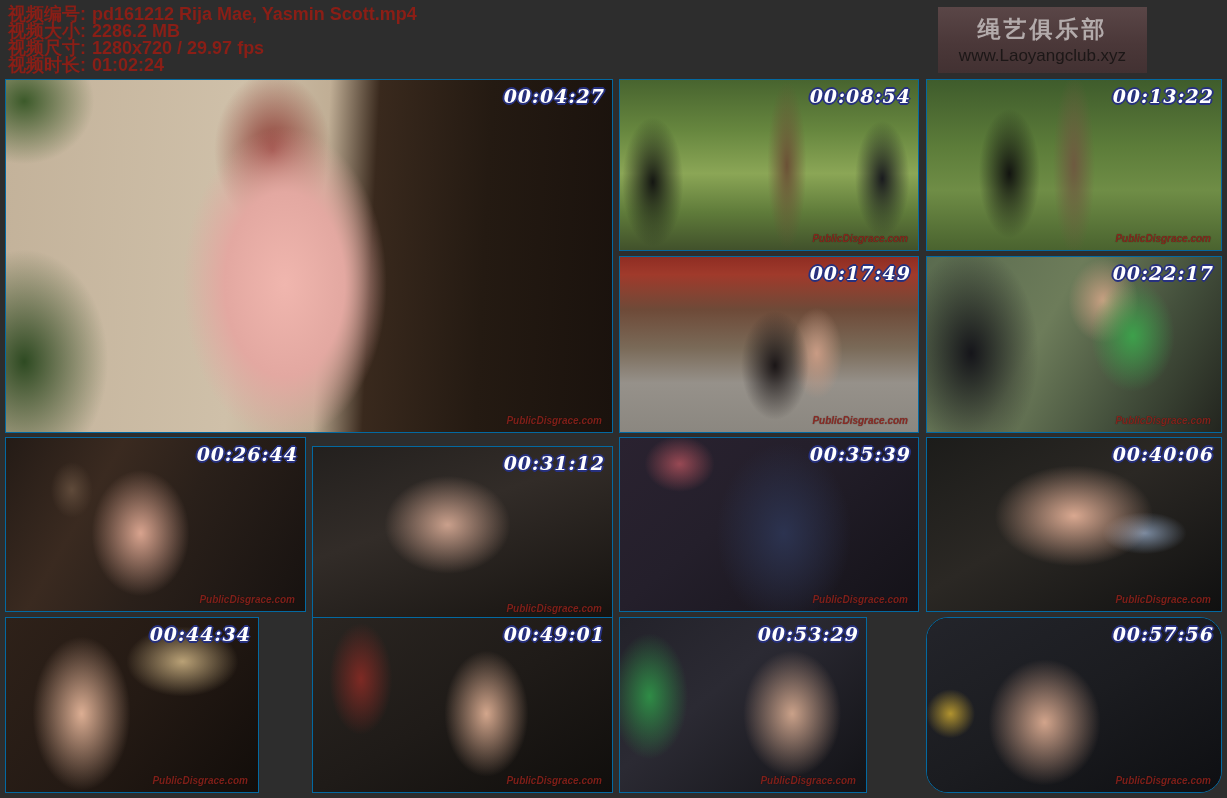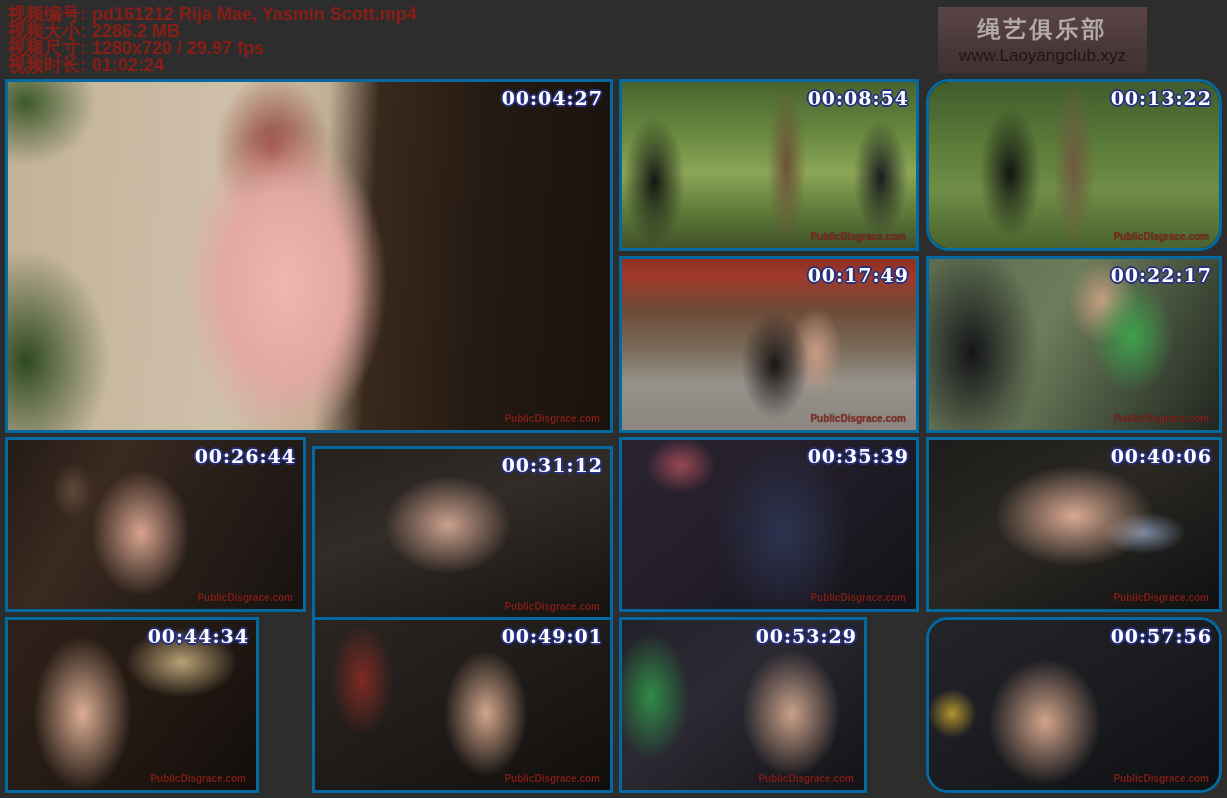--- a/index.html
+++ b/index.html
@@ -34,22 +34,22 @@
     font-family:Liberation Mono, monospace;
   }
   .banner-url{
     display:block;margin-top:1px;
     font-size:17px;color:#1c1717;
     font-family:"Liberation Sans",sans-serif;
   }
   
   .thumb{
     position:absolute;box-sizing:border-box;
-    border:3px solid #0369a1;
-    overflow:hidden;background:#111;
+    border:1px solid #0369a1;
+    overflow:hidden;background:#111;font-style:italic;
   }
   .ph{position:absolute;left:0;top:0;right:0;bottom:0;}
   .ts{
     position:absolute;top:5px;right:7px;
     font-family:"DejaVu Serif", serif;
     font-weight:bold;font-size:19px;letter-spacing:1px;
     color:#ffffff;
     text-shadow:
       -2px 0 0 #27317f, 2px 0 0 #27317f,
       0 -2px 0 #27317f, 0 2px 0 #27317f,
@@ -60,21 +60,21 @@
   .wm{
     position:absolute;bottom:6px;right:10px;
     font-size:10px;font-weight:bold;
     color:rgba(155,38,30,0.8);
     text-shadow:0 0 1px rgba(0,0,0,0.6);
     white-space:nowrap;
   }
   
   .t0{left:5px;top:79px;width:608px;height:354px;}
   .t1{left:619px;top:79px;width:300px;height:172px;}
-  .t2{left:926px;top:79px;width:296px;height:172px;border-radius:23px;}
+  .t2{left:926px;top:79px;width:296px;height:172px;}
   .t3{left:619px;top:256px;width:300px;height:177px;}
   .t4{left:926px;top:256px;width:296px;height:177px;}
   .t5{left:5px;top:437px;width:301px;height:175px;}
   .t6{left:312px;top:446px;width:301px;height:175px;}
   .t7{left:619px;top:437px;width:300px;height:175px;}
   .t8{left:926px;top:437px;width:296px;height:175px;padding-left:12px;}
   .t9{left:5px;top:617px;width:254px;height:176px;}
   .t10{left:312px;top:617px;width:301px;height:176px;}
   .t11{left:619px;top:617px;width:248px;height:176px;}
   .t12{left:926px;top:617px;width:296px;height:176px;border-radius:22px;}

